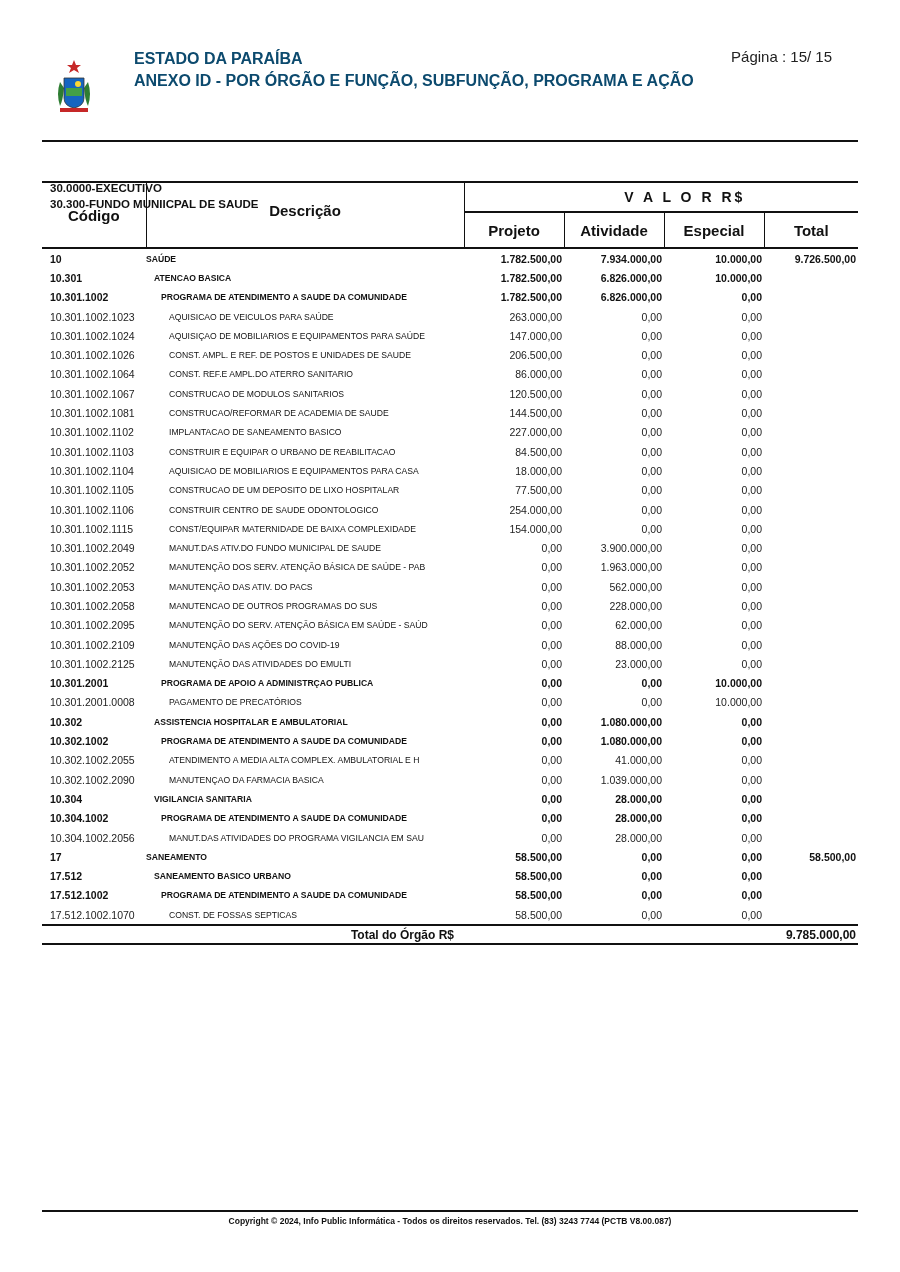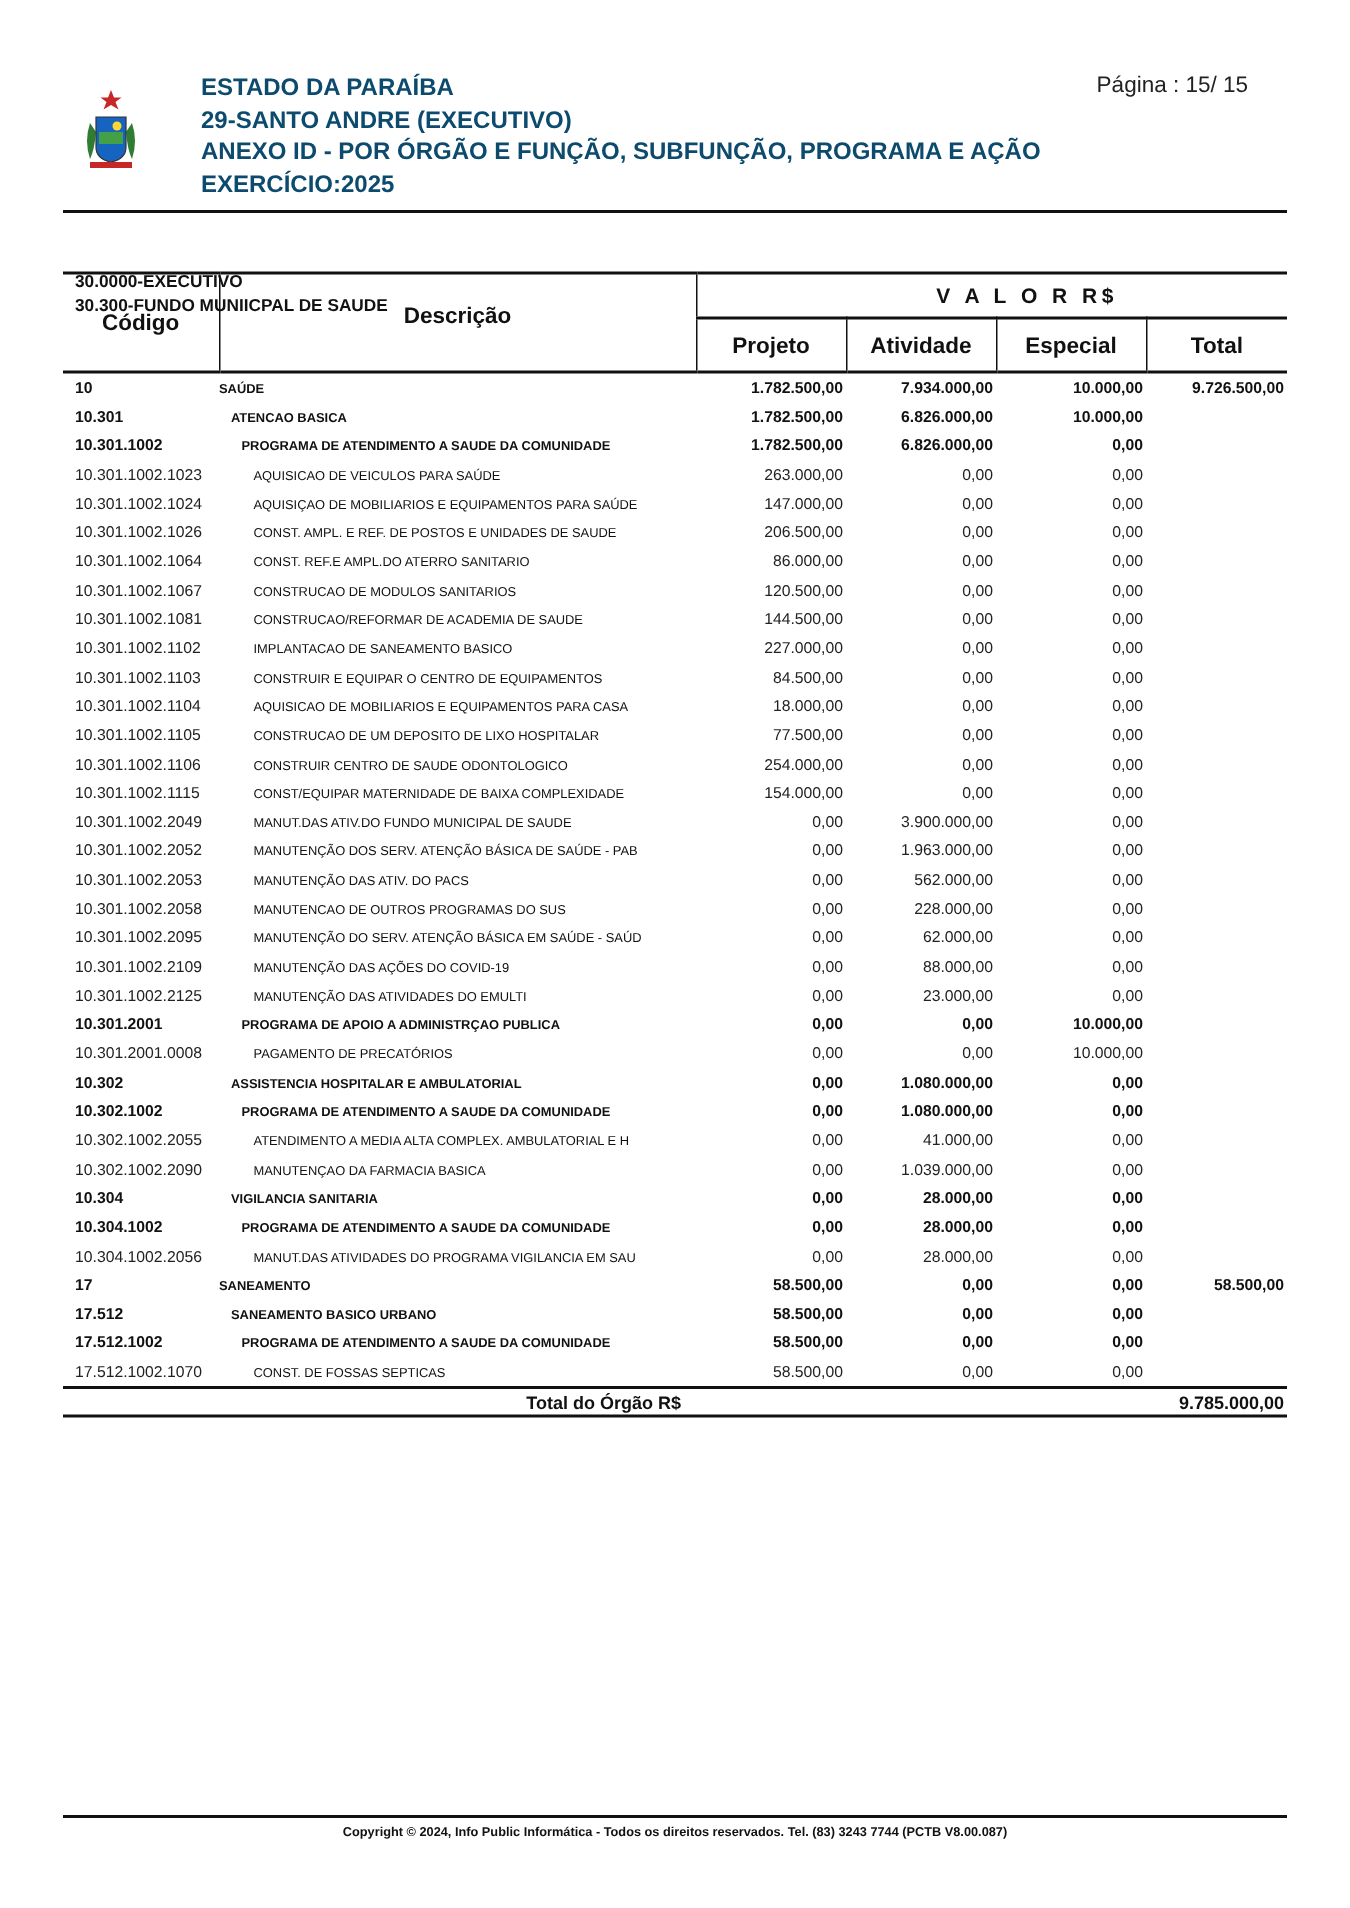--- a/index.html
+++ b/index.html
@@ -43,23 +43,21 @@
     <polygon points="20,2 22,7 27,7 23,10 25,15 20,12 15,15 17,10 13,7 18,7" fill="#c62828"></polygon>
     <path d="M6 24 Q2 36 6 48 Q9 42 10 30 Z" fill="#2e7d32"></path>
     <path d="M34 24 Q38 36 34 48 Q31 42 30 30 Z" fill="#2e7d32"></path>
     <path d="M10 20 H30 V40 Q30 48 20 50 Q10 48 10 40 Z" fill="#1565c0" stroke="#333" stroke-width="0.8"></path>
     <rect x="12" y="30" width="16" height="8" fill="#43a047"></rect>
     <circle cx="24" cy="26" r="3" fill="#fdd835"></circle>
     <rect x="6" y="50" width="28" height="4" fill="#c62828"></rect>
   </svg>
   <div class="titles">
     <div>ESTADO DA PARAÍBA</div>
-    <div>29-SANTO ANDRE (EXECUTIVO)</div>
     <div>ANEXO ID - POR ÓRGÃO E FUNÇÃO, SUBFUNÇÃO, PROGRAMA E AÇÃO</div>
-    <div>EXERCÍCIO:2025</div>
   </div>
   <div class="page-no">Página : 15/ 15</div>
 </div>
 
 <div class="rule-thick" style="top:140px;"></div>
 
 <div class="org">
   <div>30.0000-EXECUTIVO</div>
   <div>30.300-FUNDO MUNIICPAL DE SAUDE</div>
 </div>
@@ -162,21 +160,21 @@
       <tr class="l4">
         <td class="code">10.301.1002.1102</td>
         <td class="desc">IMPLANTACAO DE SANEAMENTO BASICO</td>
         <td class="num">227.000,00</td>
         <td class="num">0,00</td>
         <td class="num">0,00</td>
         <td class="num"></td>
       </tr>
       <tr class="l4">
         <td class="code">10.301.1002.1103</td>
-        <td class="desc">CONSTRUIR E EQUIPAR O CENTRO DE EQUIPAMENTOS</td>
+        <td class="desc">CONSTRUIR E EQUIPAR O URBANO DE REABILITACAO</td>
         <td class="num">84.500,00</td>
         <td class="num">0,00</td>
         <td class="num">0,00</td>
         <td class="num"></td>
       </tr>
       <tr class="l4">
         <td class="code">10.301.1002.1104</td>
         <td class="desc">AQUISICAO DE MOBILIARIOS E EQUIPAMENTOS PARA CASA</td>
         <td class="num">18.000,00</td>
         <td class="num">0,00</td>

